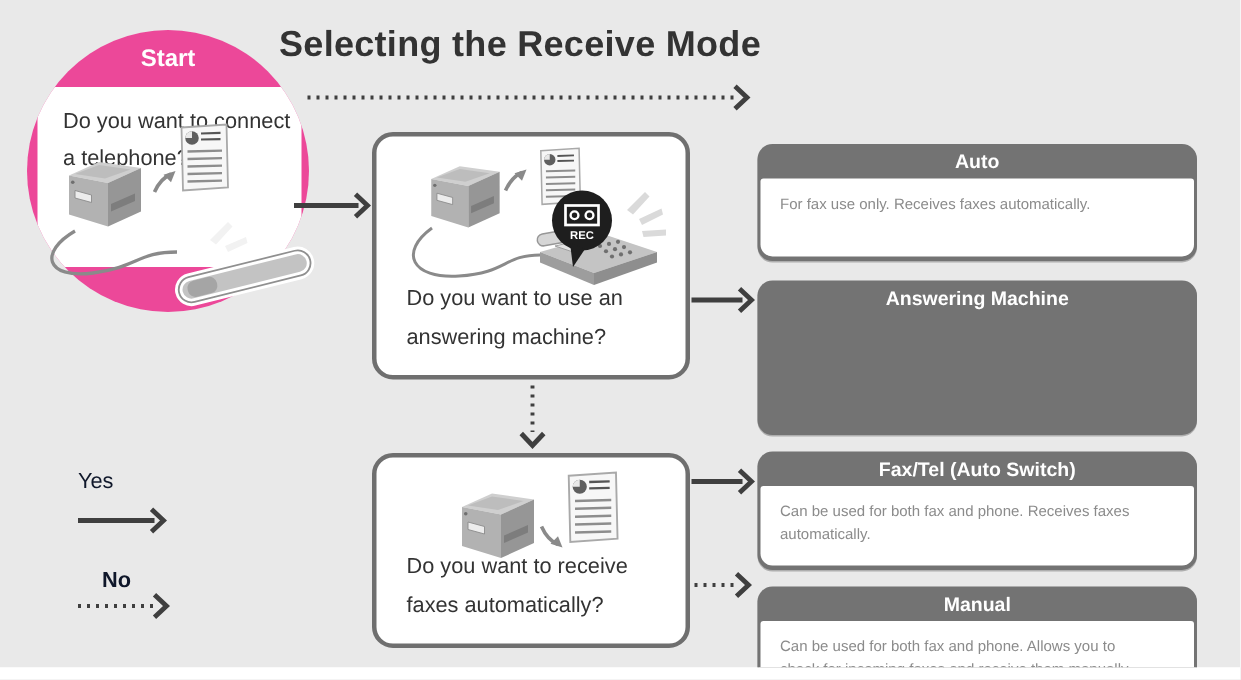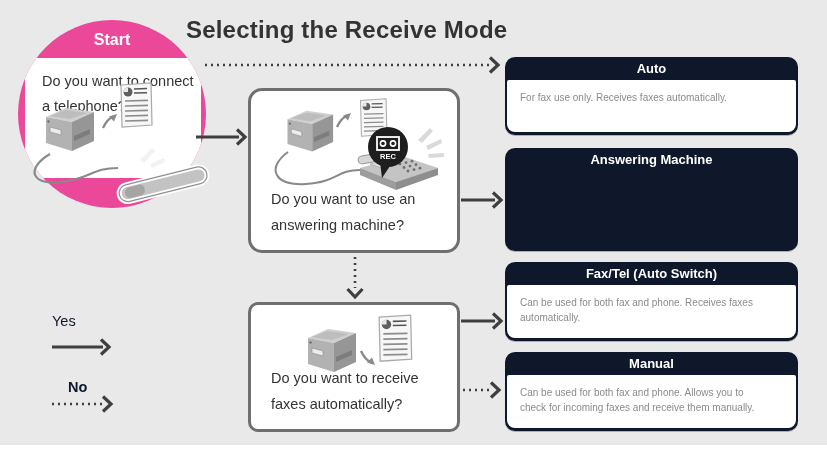--- a/index.html
+++ b/index.html
@@ -10,26 +10,26 @@
   
   .start-circle{position:absolute;left:18px;top:20px;width:188px;height:188px;border-radius:50%;
     background:#ec4899;overflow:hidden;}
   .start-label{position:absolute;left:0;right:0;top:11px;text-align:center;color:#fff;font-weight:bold;font-size:16px;}
   .start-panel{position:absolute;left:7px;top:38px;width:176px;height:120px;background:#fff;border-radius:12px;}
   .start-question{padding:11px 4px 0 17px;font-size:14.5px;line-height:1.75;color:#333;}
 
   
   .qbox{position:absolute;background:#fff;border:3px solid #6f6f6f;border-radius:14px;box-sizing:border-box;}
   .qbox1{left:248px;top:88px;width:212px;height:165px;}
-  .qbox2{left:248px;top:302px;width:212px;height:130px;border-radius:10px;}
+  .qbox2{left:248px;top:302px;width:212px;height:130px;}
   .q-text{position:absolute;left:20px;bottom:12px;width:185px;font-size:14.5px;line-height:1.75;color:#333;}
 
   
-  .mode-box{position:absolute;left:505px;width:293px;background:#0f172a;border-radius:10px;
-    display:flex;flex-direction:column;box-sizing:border-box;box-shadow:0 1px 0 rgba(0,0,0,.25);}
+  .mode-box{position:absolute;left:505px;width:293px;background:#737373;border-radius:10px;
+    display:flex;flex-direction:column;box-sizing:border-box;box-shadow:0 1px 0 rgba(0,0,0,.25);margin-top:39px;}
   .mode-header{flex:0 0 23px;line-height:23px;text-align:center;color:#fff;font-weight:bold;font-size:13px;}
   .mode-body{flex:1;background:#fff;margin:0 2px 3px 2px;border-radius:2px 2px 8px 8px;
     padding:11px 26px 0 13px;font-size:10px;line-height:1.45;color:#8b8b8b;box-sizing:border-box;}
   .mb-auto{top:57px;height:78px;}
   .mb-ans{top:148px;height:103px;}
   .mb-faxtel{top:262px;height:79px;}
   .mb-manual{top:352px;height:79px;}
 
   
   .legend-label{position:absolute;font-size:14.5px;color:#0f172a;}

